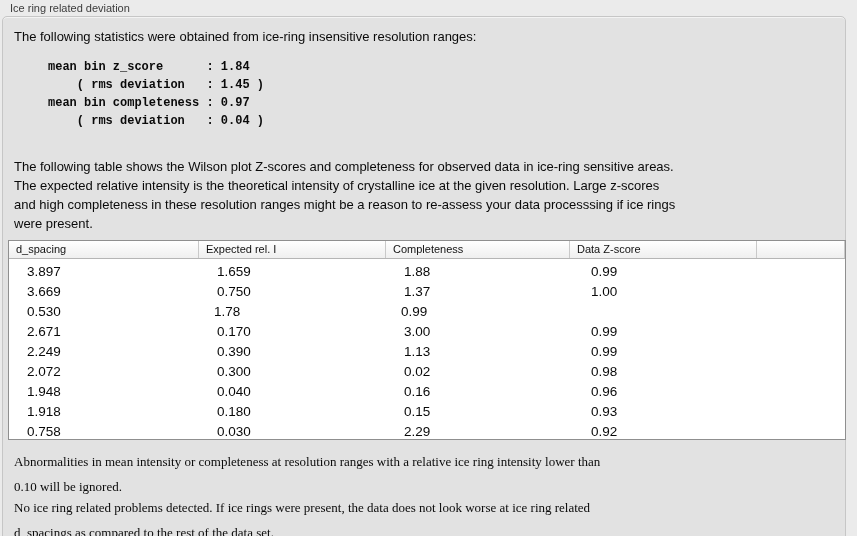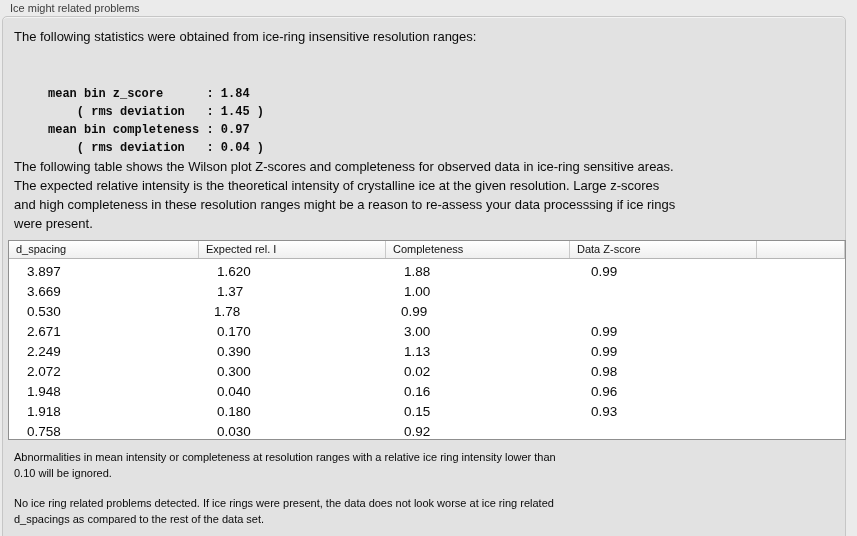--- a/index.html
+++ b/index.html
@@ -24,21 +24,21 @@
     box-shadow:0 1px 0 rgba(255,255,255,0.6) inset;
   }
   .intro-text {
     position:absolute; left:11px; top:12px;
     font-size:13px; white-space:pre;
   }
   .stats-block {
     position:absolute; left:45px; top:41px;
     font-family:"Liberation Mono", monospace;
     font-size:12px; font-weight:bold;
-    line-height:18px; white-space:pre;margin-top:27px;
+    line-height:18px; white-space:pre;
   }
   .description-text {
     position:absolute; left:11px; top:140px;
     font-size:13px; line-height:19px; white-space:pre;
   }
   .ice-table {
     position:absolute; left:5px; top:223px;
     width:838px;
     background:#ffffff;
     border:1px solid #8f8f8f;
@@ -59,29 +59,29 @@
     padding:5px 0 0 18px;
     overflow:hidden; white-space:nowrap;
   }
   .c0 { width:190px; }
   .c1 { width:187px; }
   .c2 { width:187px; }
   .c3 { width:184px; }
   .cf { flex:1; padding:0; }
   .note-text {
     position:absolute; left:11px;
-    font-size:11px; line-height:16px; white-space:pre;
+    font-size:13px; line-height:25px; white-space:pre;font-family:Liberation Serif, serif;
   }
   .note-ignore { top:432px; }
   .note-conclusion { top:478px; }
 </style>
 </head>
 <body>
 
-<div class="panel-title">Ice might related problems</div>
+<div class="panel-title">Ice ring related deviation</div>
 
 <div class="group-box">
 
   <div class="intro-text">The following statistics were obtained from ice-ring insensitive resolution ranges:</div>
 
   <div class="stats-block">mean bin z_score      : 1.84
     ( rms deviation   : 1.45 )
 mean bin completeness : 0.97
     ( rms deviation   : 0.04 )</div>
 
@@ -94,27 +94,28 @@
     <div class="thead">
         <div class="th c0">d_spacing</div>
         <div class="th c1">Expected rel. I</div>
         <div class="th c3">Completeness</div>
         <div class="th c2">Data Z-score</div>
         <div class="th cf"></div>
       </div>
     <div>
         <div class="trow">
           <div class="tcell c0">3.897</div>
-          <div class="tcell c1">1.620</div>
+          <div class="tcell c1">1.659</div>
           <div class="tcell c2">1.88</div>
           <div class="tcell c3">0.99</div>
           <div class="tcell cf"></div>
         </div>
         <div class="trow">
           <div class="tcell c0">3.669</div>
+          <div class="tcell c1">0.750</div>
           <div class="tcell c2">1.37</div>
           <div class="tcell c3">1.00</div>
           <div class="tcell cf"></div>
         </div>
         <div class="trow">
           <div class="tcell c1">0.530</div>
           <div class="tcell c2">1.78</div>
           <div class="tcell c3">0.99</div>
           <div class="tcell cf"></div>
         </div>
@@ -149,20 +150,21 @@
         <div class="trow">
           <div class="tcell c0">1.918</div>
           <div class="tcell c1">0.180</div>
           <div class="tcell c2">0.15</div>
           <div class="tcell c3">0.93</div>
           <div class="tcell cf"></div>
         </div>
         <div class="trow">
           <div class="tcell c0">0.758</div>
           <div class="tcell c1">0.030</div>
+          <div class="tcell c2">2.29</div>
           <div class="tcell c3">0.92</div>
           <div class="tcell cf"></div>
         </div>
       </div>
   </div>
 
   <div class="note-text note-ignore">Abnormalities in mean intensity or completeness at resolution ranges with a relative ice ring intensity lower than
 0.10 will be ignored.</div>
 
   <div class="note-text note-conclusion">No ice ring related problems detected. If ice rings were present, the data does not look worse at ice ring related

